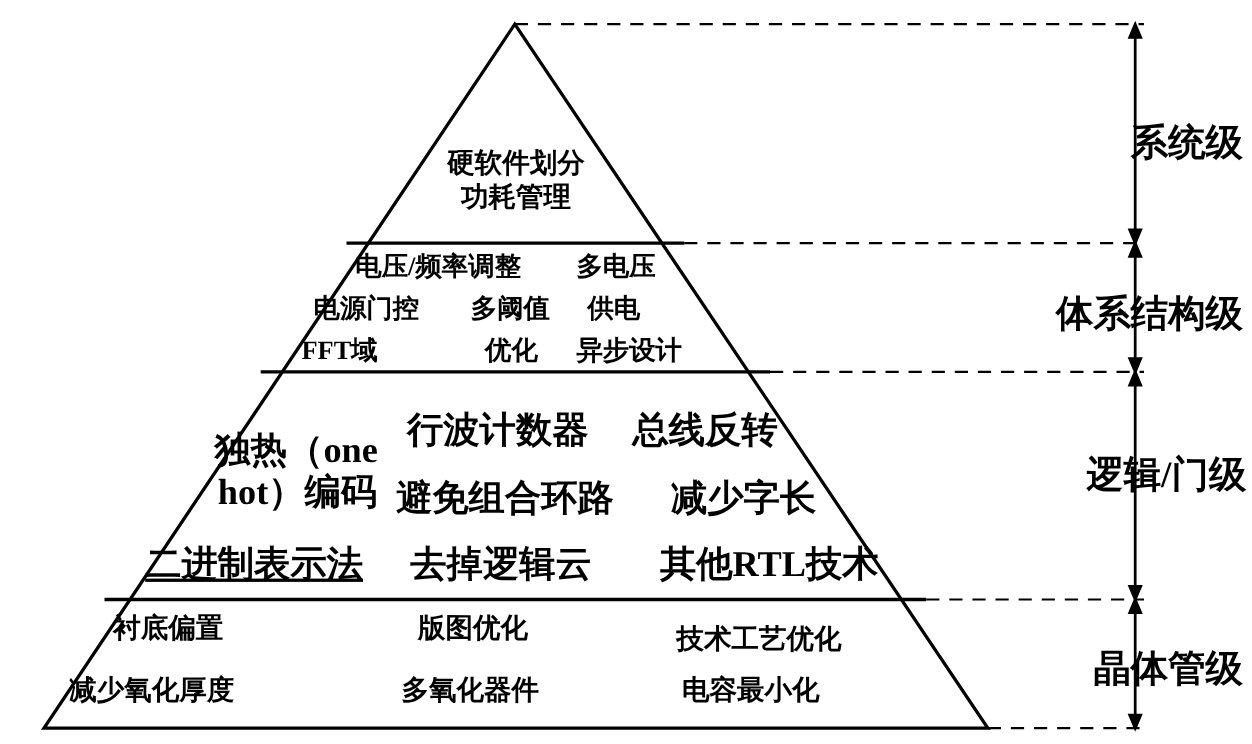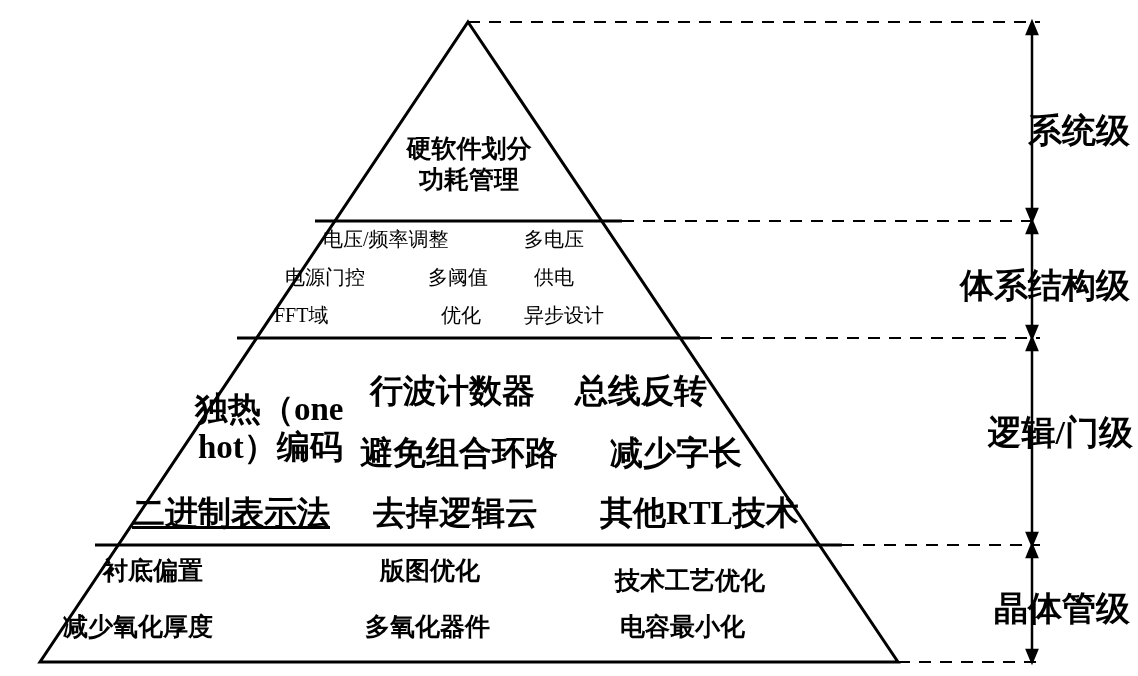--- a/index.html
+++ b/index.html
@@ -40,22 +40,22 @@
     width: 200px;
     font-size: 25px;
   }
   
   #lvl2-block {
     position: absolute;
     left: 268px;
     top: 222px;
     width: 430px;
     height: 115px;
-    font-size: 20px;
-    font-weight: 400;
+    font-size: 24px;
+    font-weight: 700;
     text-align: center;
   }
   #lvl2-block .r {
     position: absolute;
     white-space: nowrap;
   }
   .l2a { left: 55px;  top: 4px; }
   .l2b { left: 256px; top: 4px; }
   .l2c { left: 17px;  top: 42px; }
   .l2d { left: 160px; top: 42px; }

